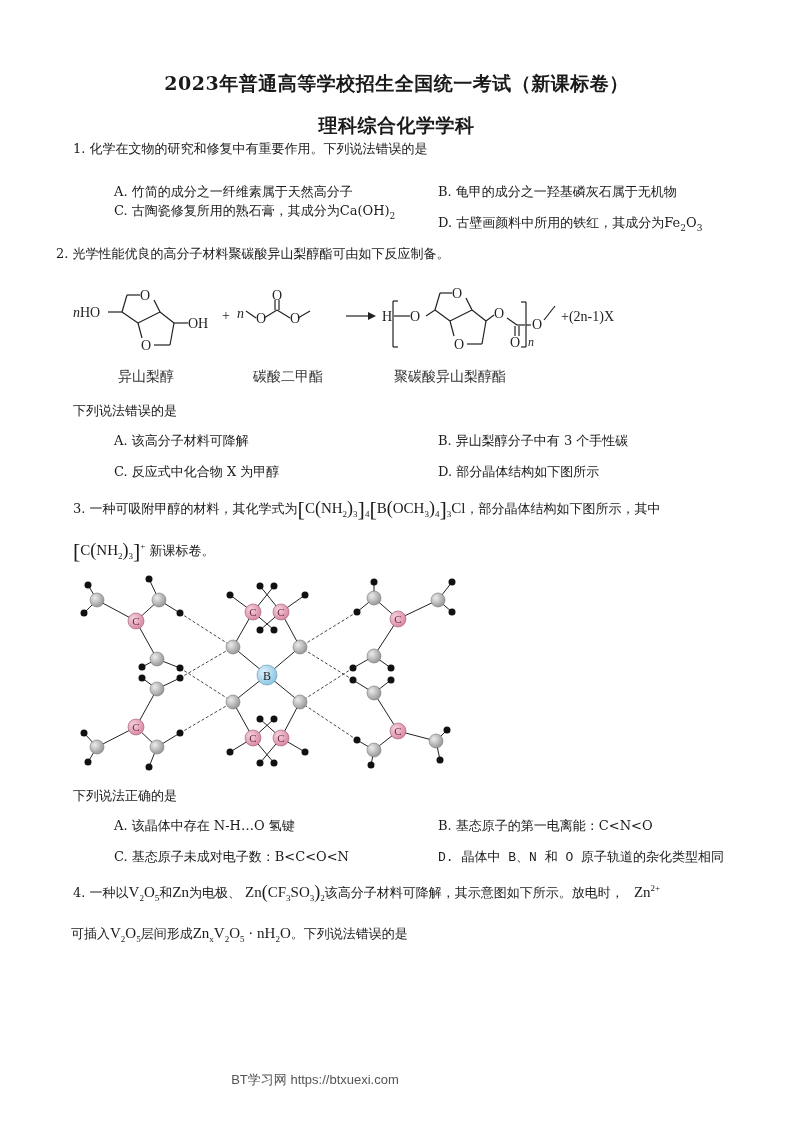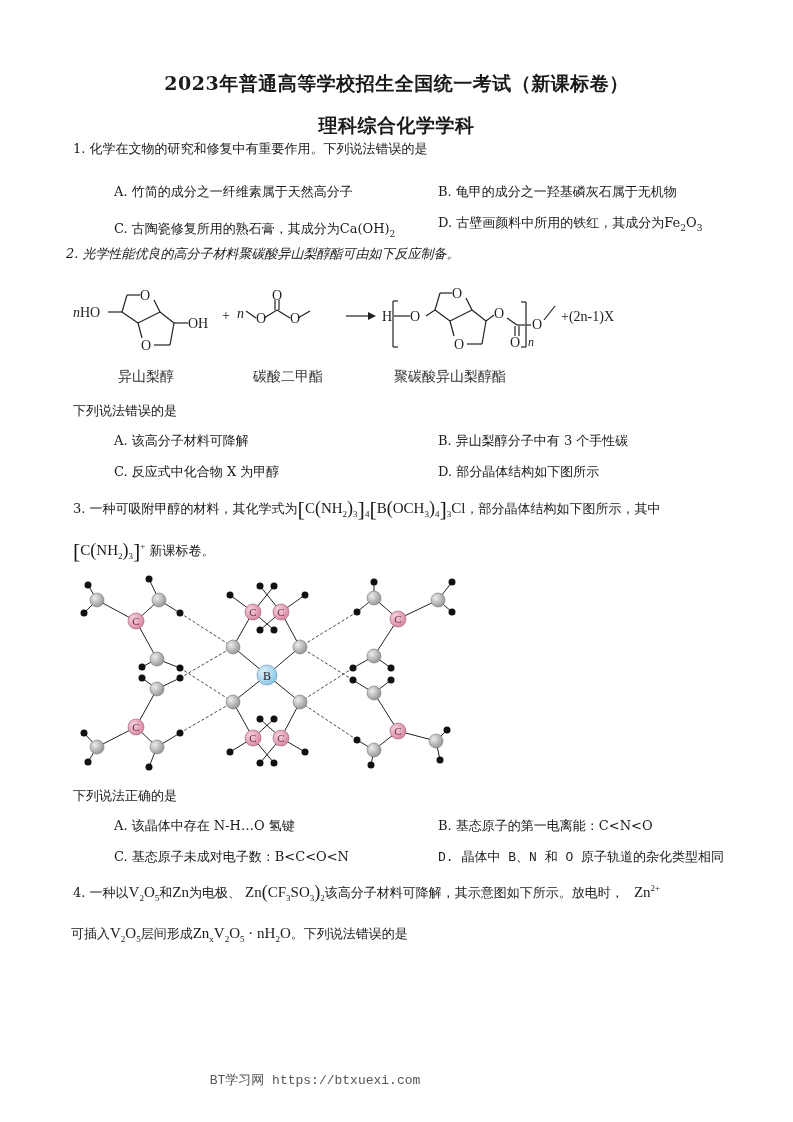--- a/index.html
+++ b/index.html
@@ -14,21 +14,21 @@
     font-weight: bold; font-size: 19px; letter-spacing: 0.5px;
   }
   .q { font-size: 13px; }
   .opt { font-size: 13px; margin-left: 41px; }
   sub, sup { font-size: 9px; line-height: 0; }
   .chem { font-family: "Liberation Serif", serif; font-size: 15px; }
   .bracket { font-family: "Liberation Serif", serif; font-size: 22px; font-weight: lighter; vertical-align: -3px; }
   .paren { font-family: "Liberation Serif", serif; font-size: 18px; vertical-align: -1px; }
   .footer {
     left: 0; width: 630px; text-align: center; top: 1071px;
-    font-family: Liberation Mono, monospace; font-size: 13px; color: #555;
+    font-family: Liberation Sans, sans-serif; font-size: 13px; color: #555;
   }
   svg text { font-family: "Liberation Serif", serif; }
   .caption { font-size: 14px; color: #333; }
 </style>
 </head>
 <body>
 
 <div class="abs title" style="top:71px;">2023年普通高等学校招生全国统一考试（新课标卷）</div>
 <div class="abs title" style="top:113px;">理科综合化学学科</div>
 
@@ -37,30 +37,30 @@
   <span>化学在文物的研究和修复中有重要作用。下列说法错误的是</span>
 </div>
 <div class="abs opt" style="left:73px; top:183px;">
   <span>A.</span>
   <span>竹简的成分之一纤维素属于天然高分子</span>
 </div>
 <div class="abs opt" style="left:397px; top:183px;">
   <span>B.</span>
   <span>龟甲的成分之一羟基磷灰石属于无机物</span>
 </div>
-<div class="abs opt" style="left:73px; top:220px;text-align:right;">
+<div class="abs opt" style="left:73px; top:202px;text-align:right;">
   <span>C.</span>
   <span>古陶瓷修复所用的熟石膏，其成分为</span><span>Ca(OH)</span><sub>2</sub>
 </div>
 <div class="abs opt" style="left:397px; top:214px;">
   <span>D.</span>
   <span>古壁画颜料中所用的铁红，其成分为</span><span>Fe</span><sub>2</sub><span>O</span><sub>3</sub>
 </div>
 
-<div class="abs q" style="left:66px; top:245px;font-style:italic;">
+<div class="abs q" style="left:56px; top:245px;">
   <span>2.</span>
   <span>光学性能优良的高分子材料聚碳酸异山梨醇酯可由如下反应制备。</span>
 </div>
 
 <svg class="abs" style="left:60px; top:278px;" width="640" height="115" viewBox="60 278 640 115">
   <g stroke="#222" stroke-width="1.2" fill="none">
 
     <line x1="108" y1="312" x2="122" y2="312"></line>
     <line x1="122" y1="312" x2="127" y2="295"></line>
     <line x1="127" y1="295" x2="140" y2="295"></line>

